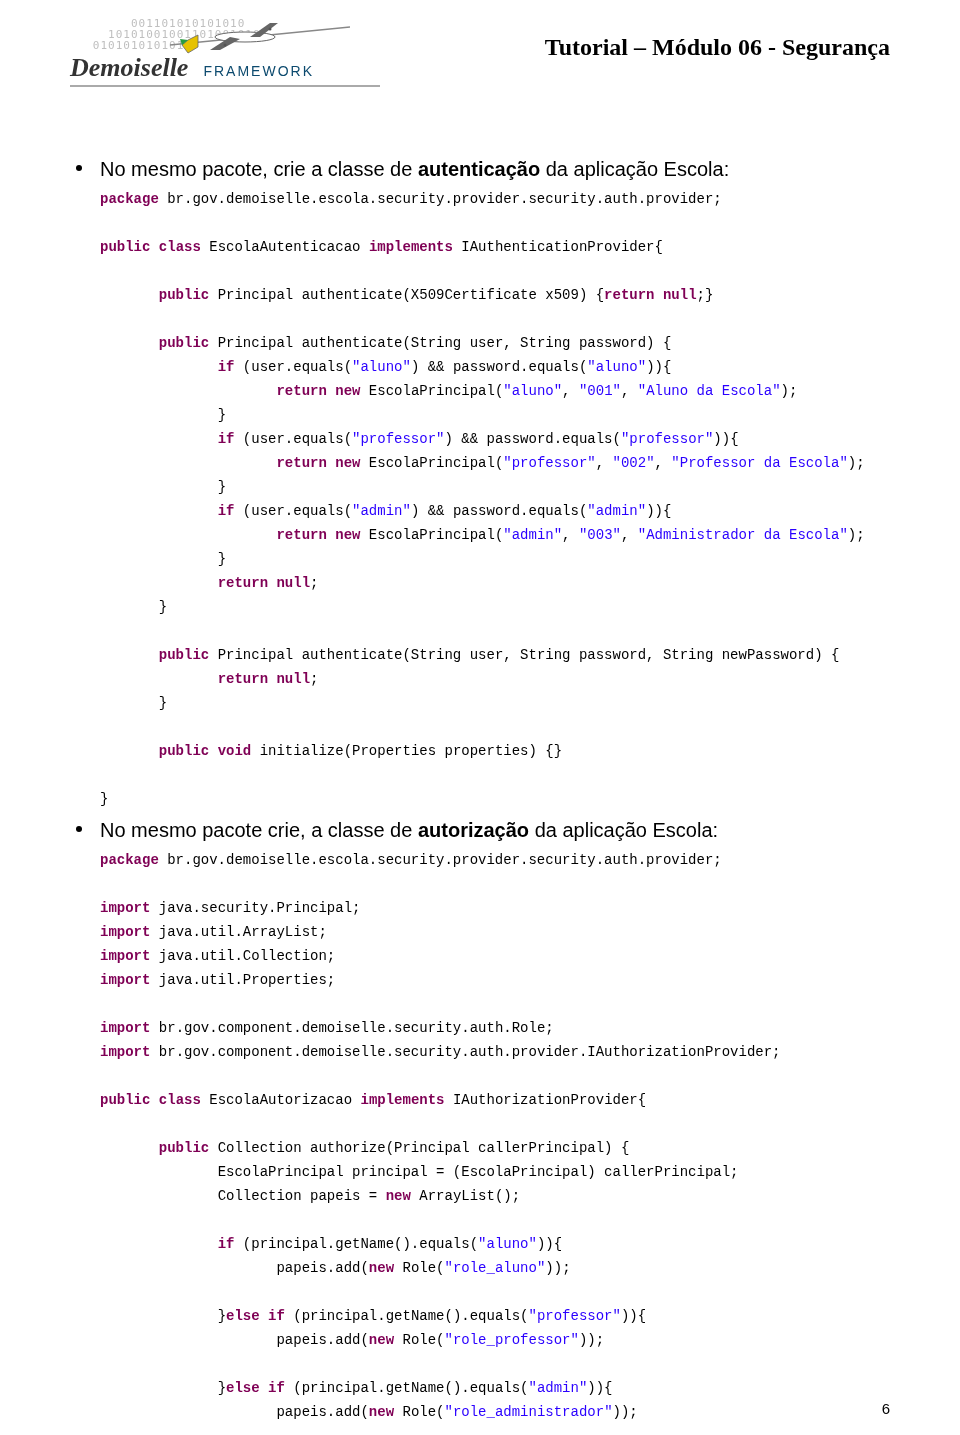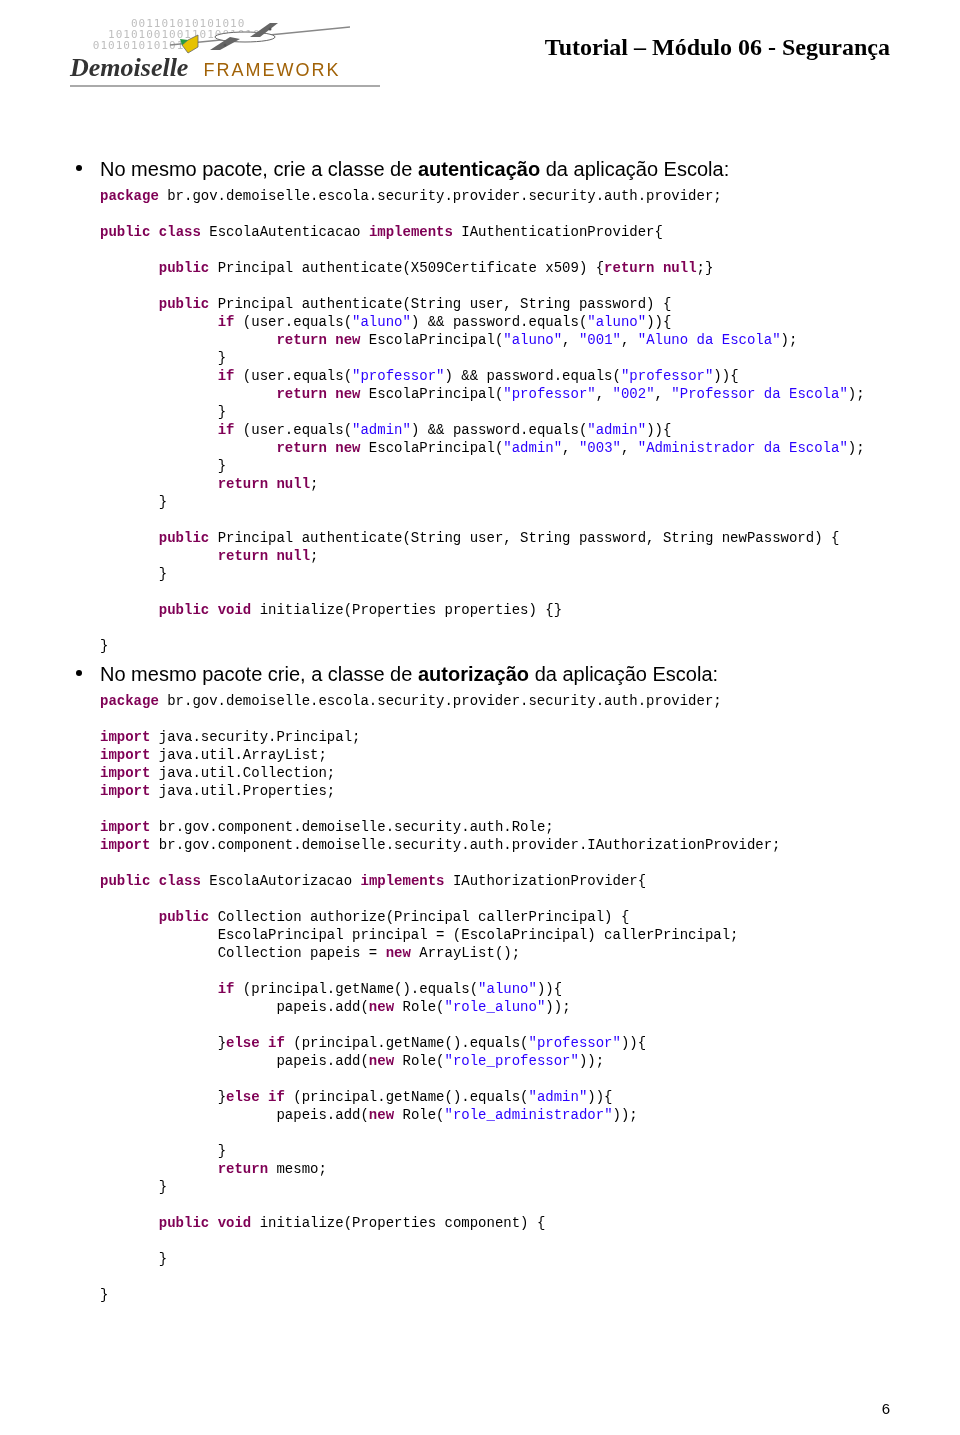--- a/index.html
+++ b/index.html
@@ -48,22 +48,22 @@
   }
   .brand-de {
     font-family: Georgia, serif;
     font-style: italic;
     font-weight: bold;
     font-size: 26px;
     color: #333;
   }
   .brand-fw {
     font-family: Arial, sans-serif;
-    font-size: 18px;
-    color: #a16207;
+    font-size: 14px;
+    color: #0c4a6e;
     letter-spacing: 2px;
     margin-left: 4px;
     font-weight: normal;
   }
   .brand-underline {
     width: 310px;
     height: 2px;
     background: #aaa;
     margin-top: 2px;
   }
@@ -90,21 +90,21 @@
     margin-top: 7px;
     margin-right: 18px;
     flex-shrink: 0;
   }
   .bullet-text {
     font-size: 20px;
   }
   pre.code {
     font-family: "Courier New", monospace;
     font-size: 14px;
-    line-height: 18px;
+    line-height: 24px;
     margin: 6px 0 8px 30px;
     white-space: pre-wrap;
     word-wrap: break-word;
   }
   .kw { color: #7f0055; font-weight: bold; }
   .str { color: #2a00ff; }
   .page-num {
     position: absolute;
     bottom: 18px;
     right: 70px;

